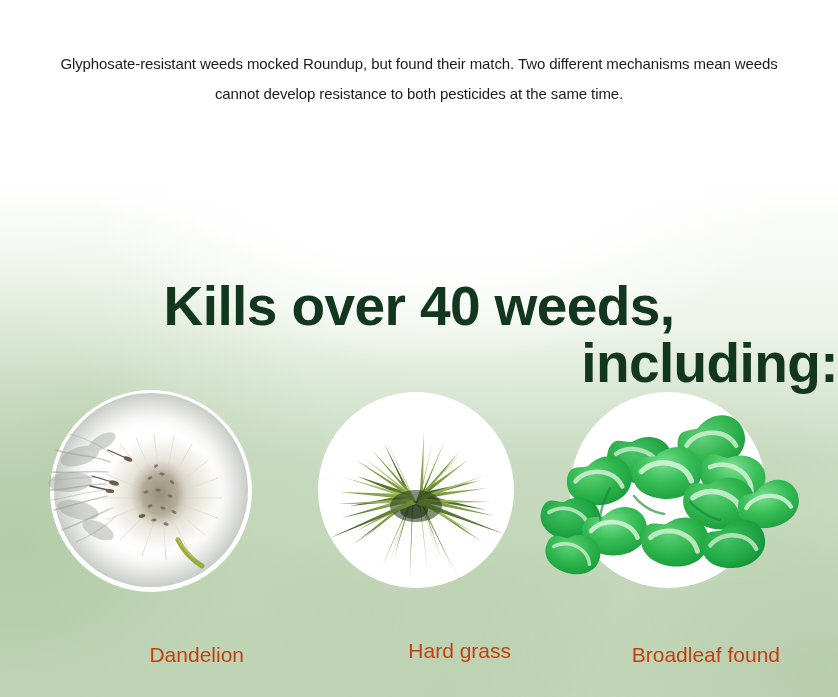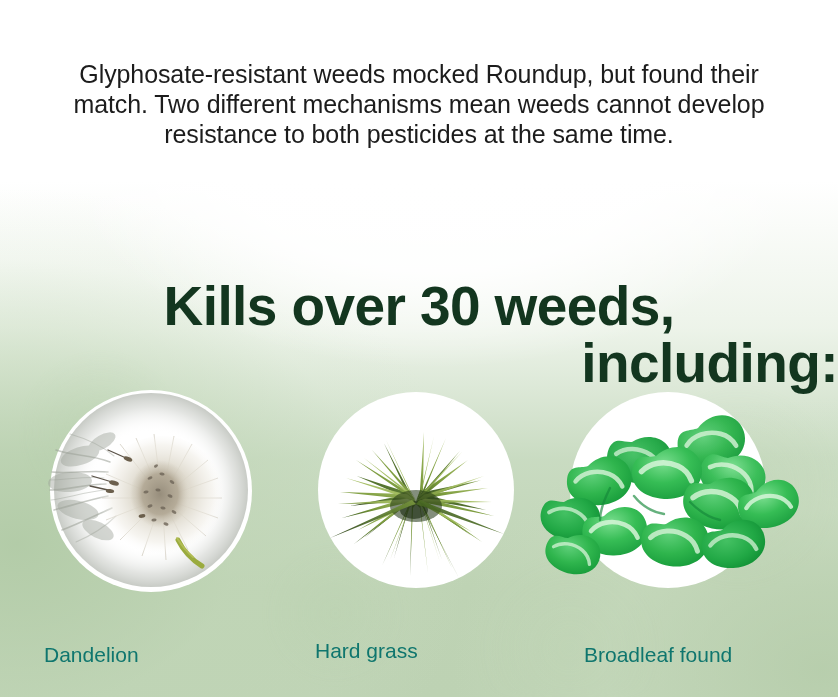--- a/index.html
+++ b/index.html
@@ -78,21 +78,21 @@
   }
 
   
   .intro {
     position: absolute;
     left: 60px;
     top: 34px;
     width: 718px;
     text-align: center;
     color: #1c1c1c;
-    font-size: 25px;
+    font-size: 15px;
     line-height: 30px;
     font-stretch: condensed;
     letter-spacing: -0.1px;
   }
 
   .headline {
     position: absolute;
     left: 0;
     top: 241px;
     width: 838px;
@@ -131,47 +131,47 @@
   }
 
   
   #spec-dandelion { left: 50px;  top: 390px; width: 202px; height: 202px; }
   #spec-grass     { left: 318px; top: 392px; width: 196px; height: 196px; }
   #spec-broadleaf { left: 570px; top: 392px; width: 196px; height: 196px; }
 
   
   .caption {
     position: absolute;
-    color: #0f766e;
+    color: #c2410c;
     font-size: 21px;
     line-height: 24px;
     font-stretch: condensed;
     white-space: nowrap;
-    text-align: left;
+    text-align: right;
   }
   #cap-dandelion { left: 44px;  top: 643px; width: 200px; }
   #cap-grass     { left: 315px; top: 639px; width: 196px; }
   #cap-broadleaf { left: 584px; top: 643px; width: 196px; }
 </style>
 </head>
 <body>
 
 <div id="poster">
 
   <div class="bg-base"></div>
   <div class="bg-vert"></div>
   <div class="bg-left"></div>
   <div class="bg-right"></div>
   <div class="bg-mottle"></div>
   <div class="bg-glow"></div>
 
   <p class="intro">Glyphosate-resistant weeds mocked Roundup, but found their match. Two different mechanisms mean weeds cannot develop resistance to both pesticides at the same time.</p>
 
   <h1 class="headline">
-    <span>Kills over 30 weeds,</span>
+    <span>Kills over 40 weeds,</span>
     <span class="l2">including:</span>
   </h1>
 
   <div class="specimen" id="spec-dandelion">
     <div class="disc"></div>
     <svg class="art" viewBox="0 0 202 202">
       <defs>
         <radialGradient id="puffG" cx="50%" cy="48%" r="52%">
           <stop offset="0%" stop-color="#e6e2d6"></stop>
           <stop offset="45%" stop-color="#dcd7ca" stop-opacity=".9"></stop>

